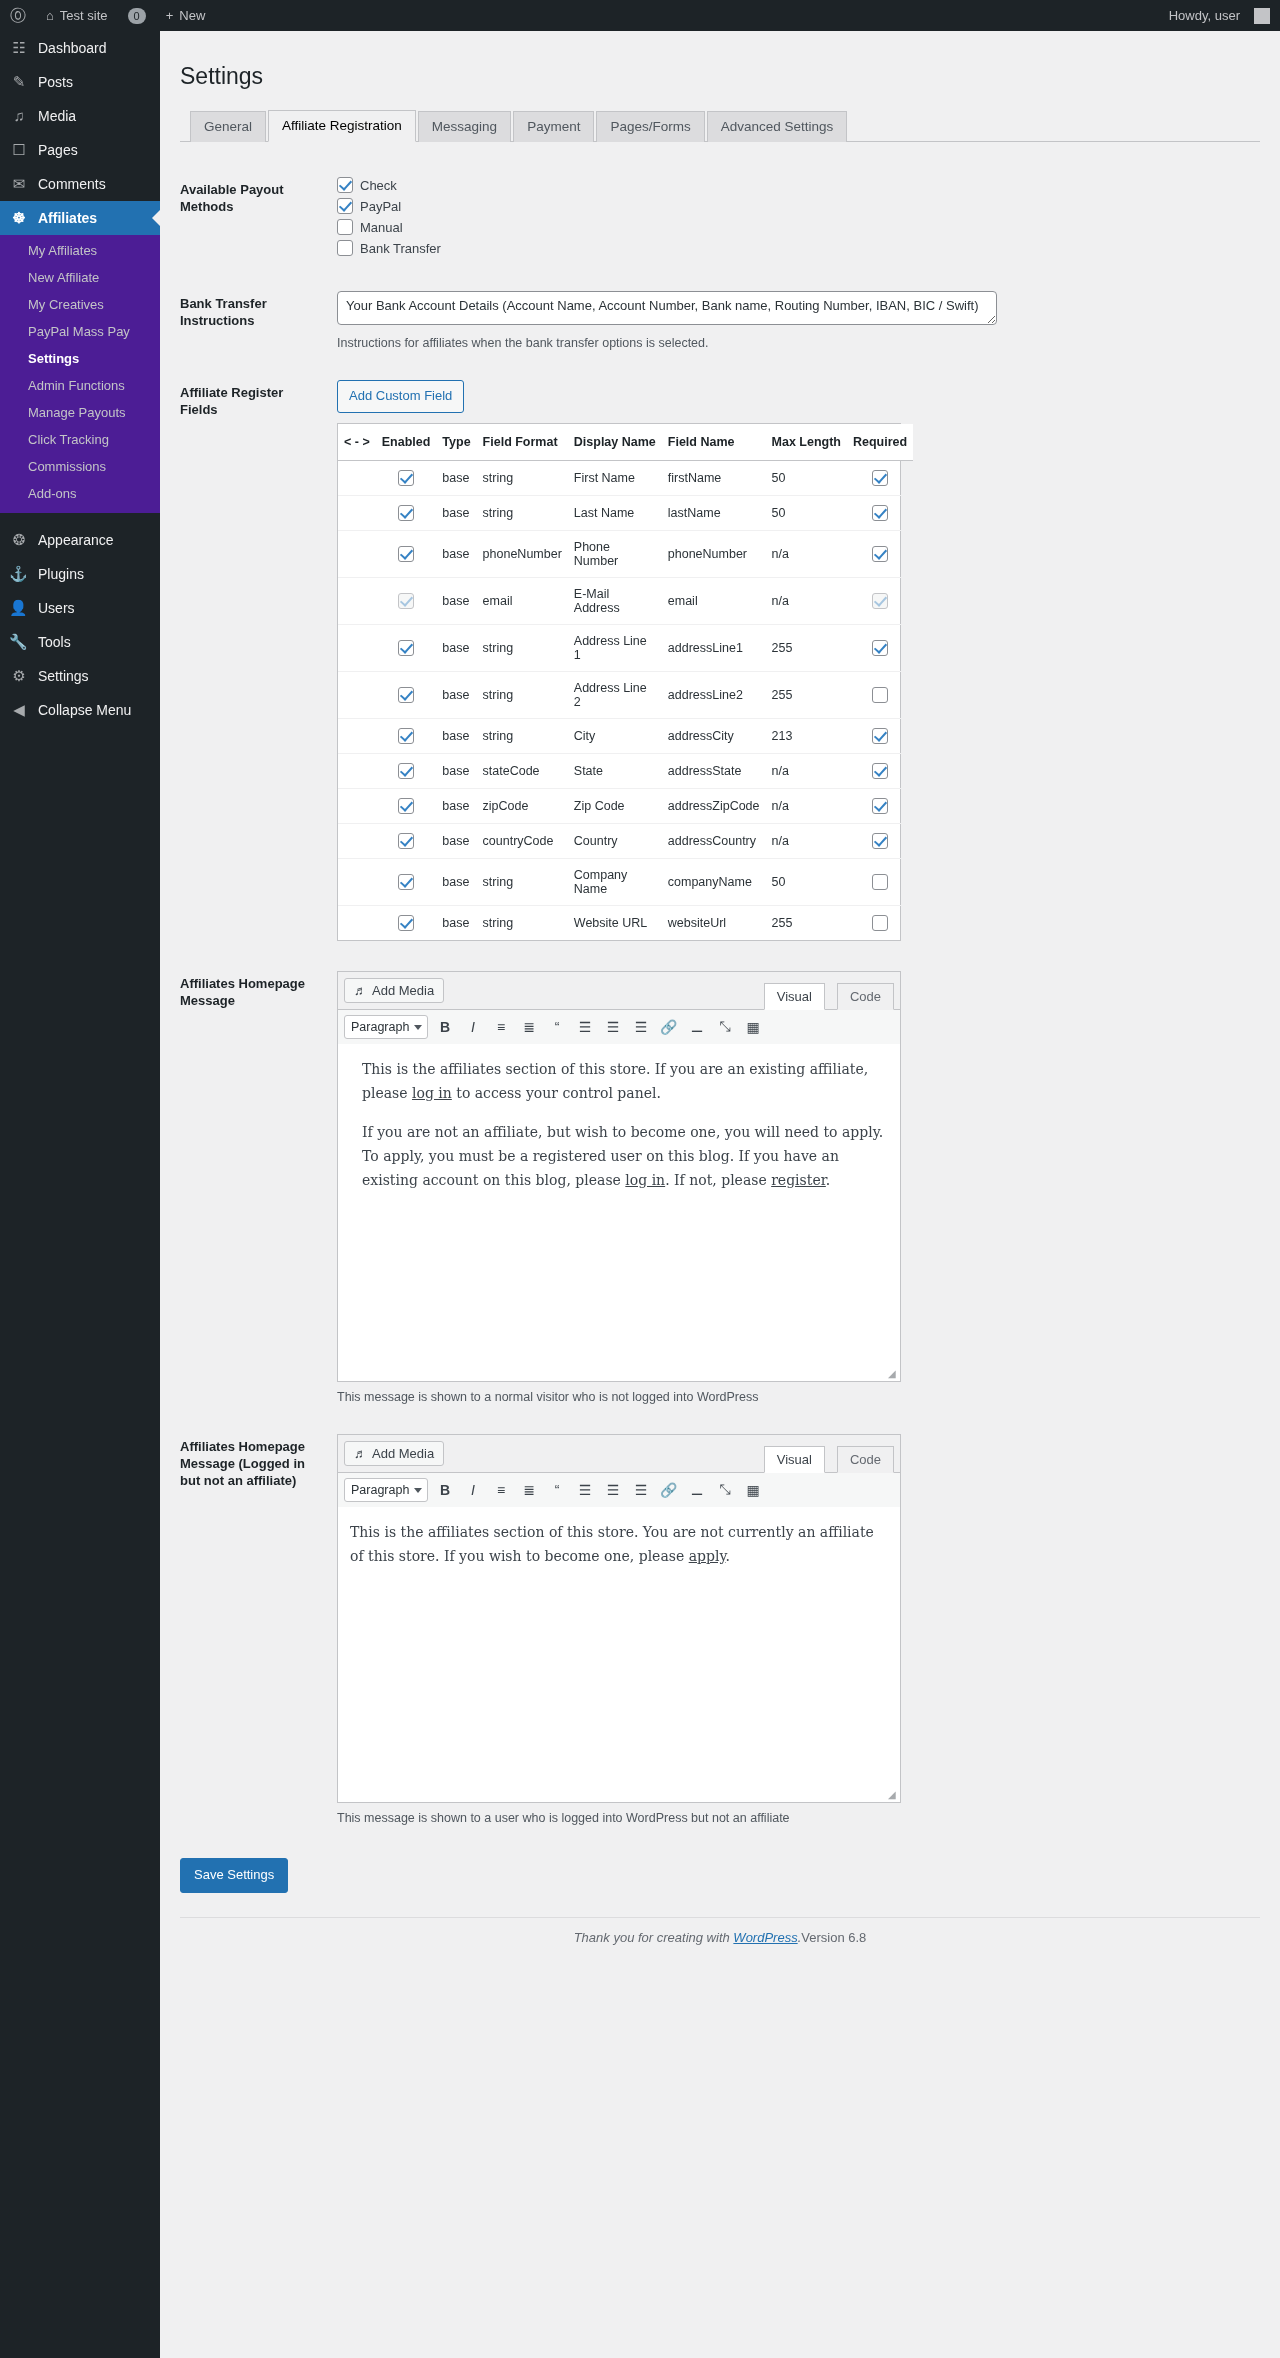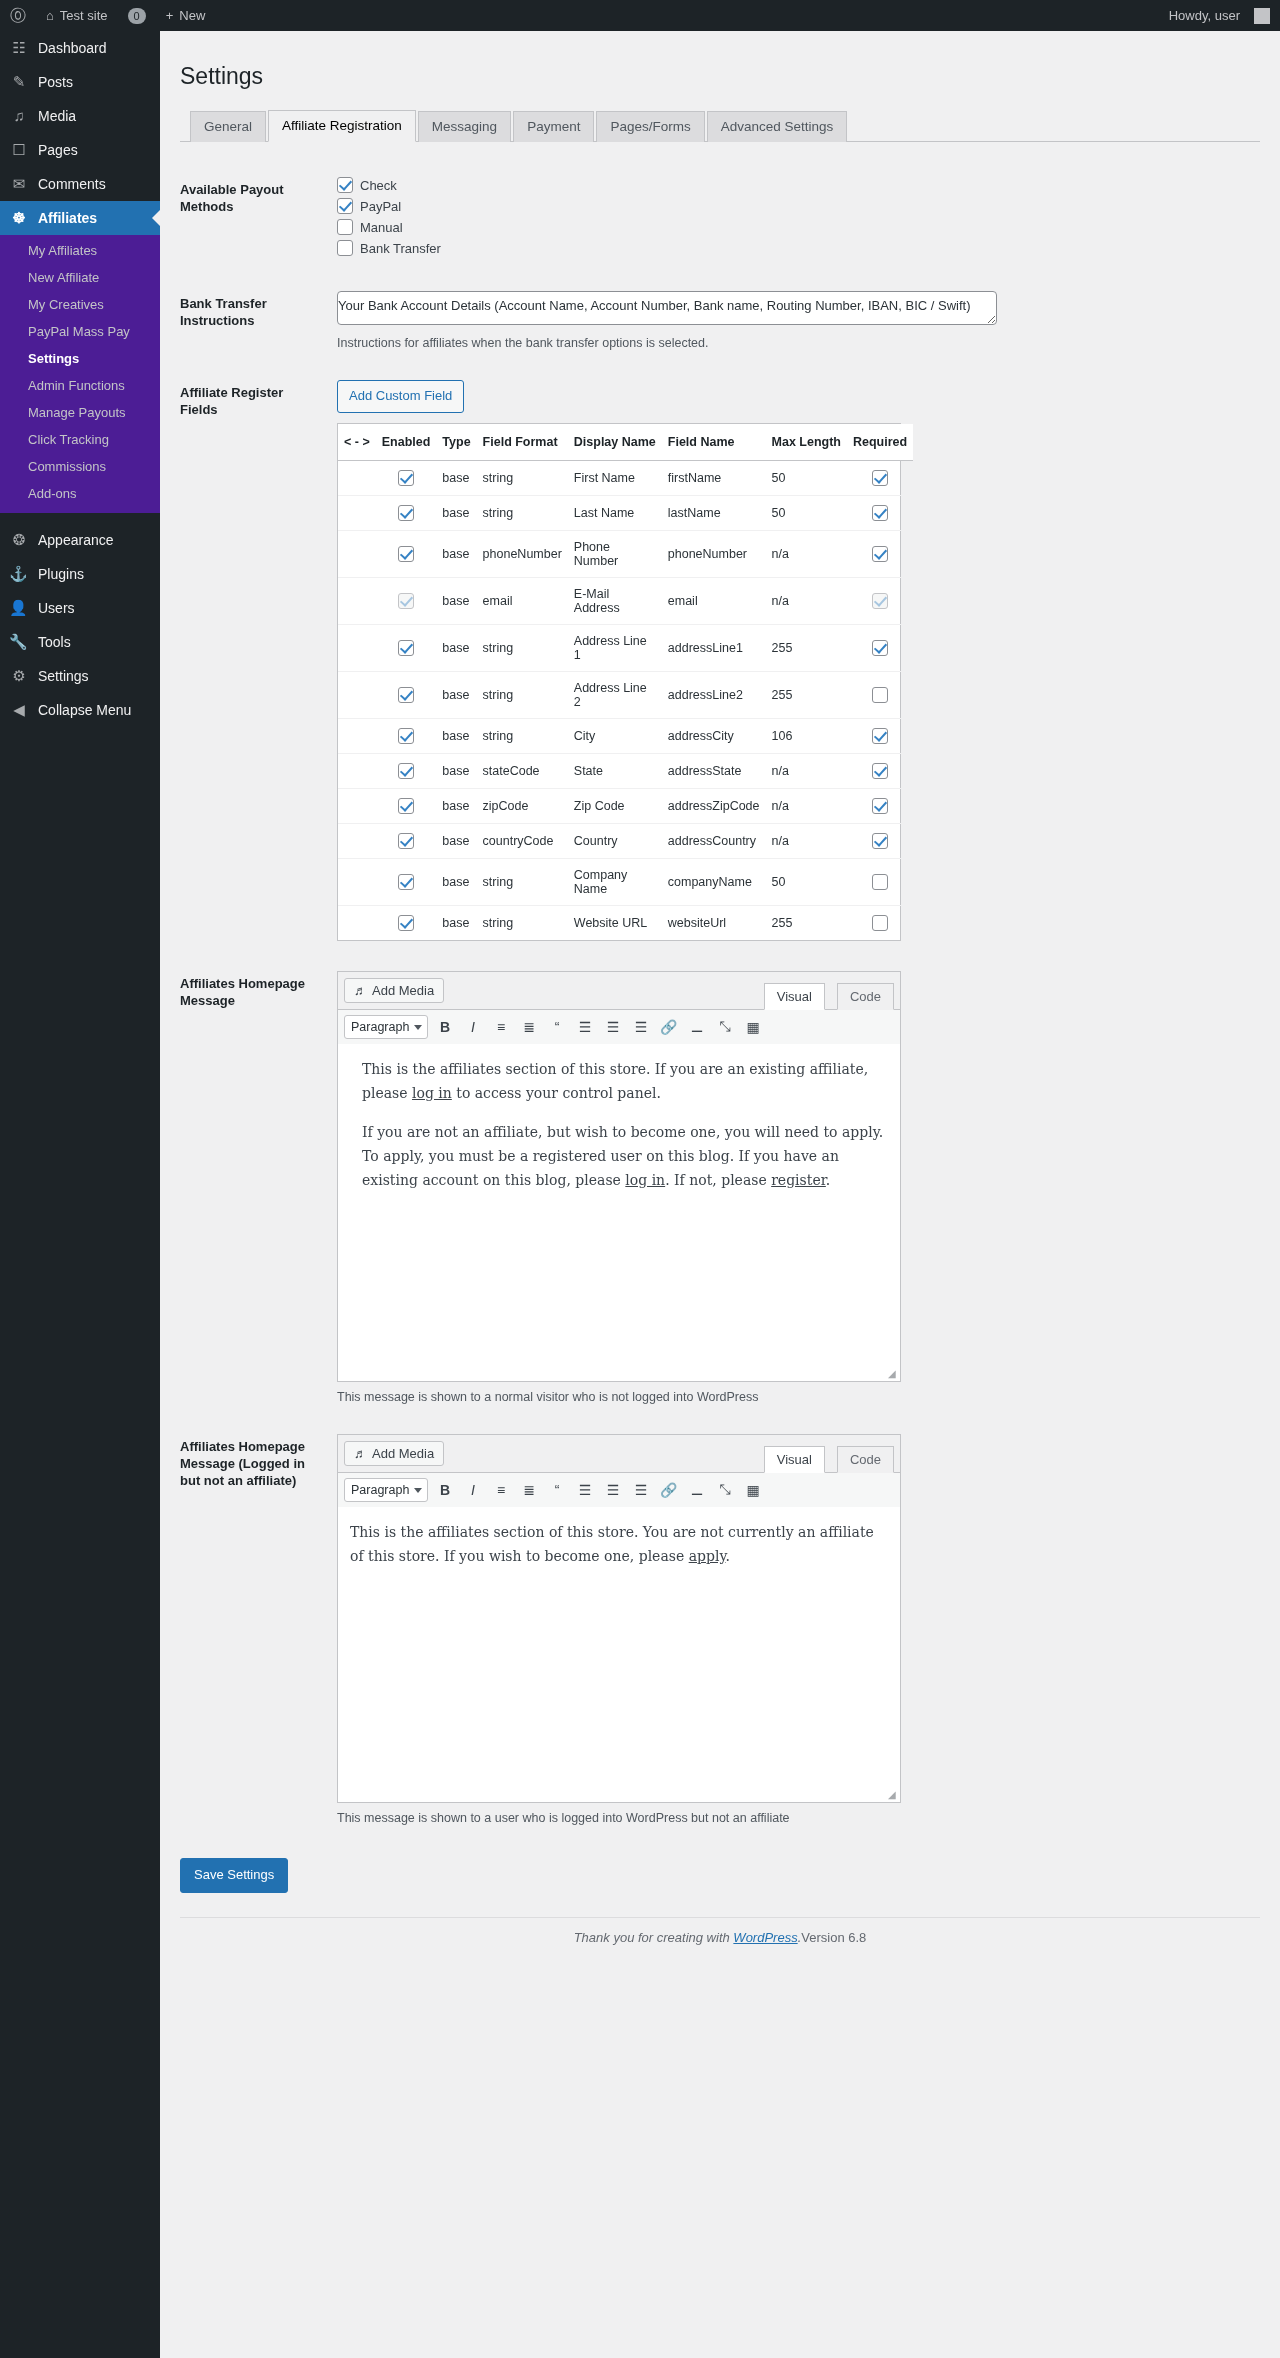--- a/index.html
+++ b/index.html
@@ -161,21 +161,21 @@
     width: 5px; height: 10px;
     border: solid #3582c4;
     border-width: 0 2px 2px 0;
     transform: rotate(42deg);
   }
   input[type=checkbox]:disabled { background:#f6f7f7; border-color:#c3c4c7; }
   input[type=checkbox]:disabled:checked::before { border-color:#a7c6e0; }
   textarea.bank-instr {
     width: 660px;
     height: 34px;
-    padding: 6px 0;
+    padding: 6px 8px;
     border: 1px solid #8c8f94;
     border-radius: 4px;
     font-family: "Liberation Sans", sans-serif;
     font-size: 13px;
     color:#2c3338;
     resize: vertical;
     background:#fff;
   }
   p.description {
     font-size: 12.5px;
@@ -564,21 +564,21 @@
                     <td class="col-required"><input type="checkbox" style=""></td>
                   </tr>
 
                   <tr>
                     <td class="col-arrows"></td>
                     <td class="col-enabled"><input type="checkbox" checked="" style=""></td>
                     <td class="col-type">base</td>
                     <td class="col-format">string</td>
                     <td class="col-display">City</td>
                     <td class="col-fieldname">addressCity</td>
-                    <td class="col-maxlen">106</td>
+                    <td class="col-maxlen">213</td>
                     <td class="col-required"><input type="checkbox" checked="" style=""></td>
                   </tr>
 
                   <tr>
                     <td class="col-arrows"></td>
                     <td class="col-enabled"><input type="checkbox" checked="" style=""></td>
                     <td class="col-type">base</td>
                     <td class="col-format">stateCode</td>
                     <td class="col-display">State</td>
                     <td class="col-fieldname">addressState</td>

